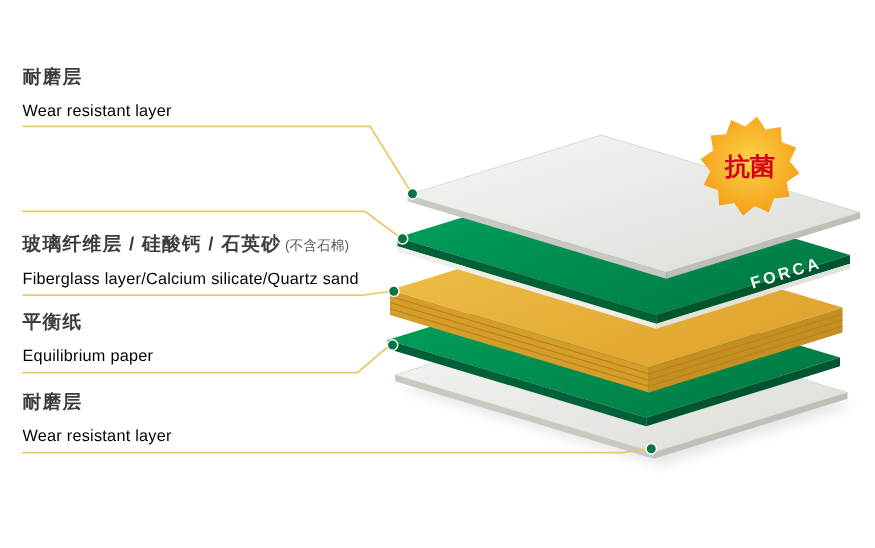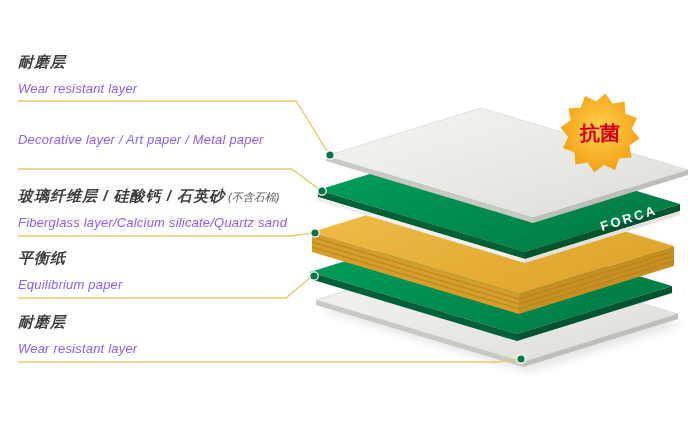--- a/index.html
+++ b/index.html
@@ -1,25 +1,25 @@
 <!DOCTYPE html>
 <html><head>
 <meta charset="utf-8">
 <style>
   * { margin:0; padding:0; box-sizing:border-box; }
   html,body { width:700px; height:438px; background:#ffffff; overflow:hidden;
               font-family:"Liberation Sans","DejaVu Sans",sans-serif; }
   .stage { position:absolute; left:0; top:0; width:700px; height:438px; }
   svg.diagram { position:absolute; left:0; top:0; }
   .labels { position:absolute; left:0; top:0; width:700px; height:438px; pointer-events:none; }
-  .label { position:absolute; left:18px;font-style:italic; }
+  .label { position:absolute; left:18px; }
   .lbl-zh { font-size:15px; line-height:16px; height:16px; color:#3d3d3d; font-weight:600;
             letter-spacing:1px; white-space:nowrap; }
   .lbl-zh .note { font-size:11px; color:#5a5a5a; font-weight:400; letter-spacing:0; margin-left:3px; }
-  .lbl-en { font-size:13px; line-height:14px; margin-top:12px; color:#8b5cf6;
+  .lbl-en { font-size:13px; line-height:14px; margin-top:12px; color:#000000;
             white-space:nowrap; letter-spacing:0.2px; }
   svg text { font-family:"Liberation Sans","DejaVu Sans",sans-serif; }
 </style>
 </head>
 <body>
 
 <div class="stage">
 
   <svg class="diagram" width="700" height="438" viewBox="0 0 700 438">
     <defs>
@@ -104,21 +104,20 @@
       <text x="600" y="140" text-anchor="middle" font-size="20" font-weight="bold" fill="#d40019">抗菌</text>
     </g>
   </svg>
 
   <div class="labels">
     <div class="label" style="top:54px">
       <div class="lbl-zh"><span>耐磨层</span><span class="note"></span></div>
       <div class="lbl-en">Wear resistant layer</div>
     </div>
     <div class="label" style="top:121px">
-      <div class="lbl-en">Decorative layer / Art paper / Metal paper</div>
     </div>
     <div class="label" style="top:250px">
       <div class="lbl-zh"><span>平衡纸</span><span class="note"></span></div>
       <div class="lbl-en">Equilibrium paper</div>
     </div>
     <div class="label" style="top:188px">
       <div class="lbl-zh"><span>玻璃纤维层 / 硅酸钙 / 石英砂</span><span class="note">(不含石棉)</span></div>
       <div class="lbl-en">Fiberglass layer/Calcium silicate/Quartz sand</div>
     </div>
     <div class="label" style="top:314px">

